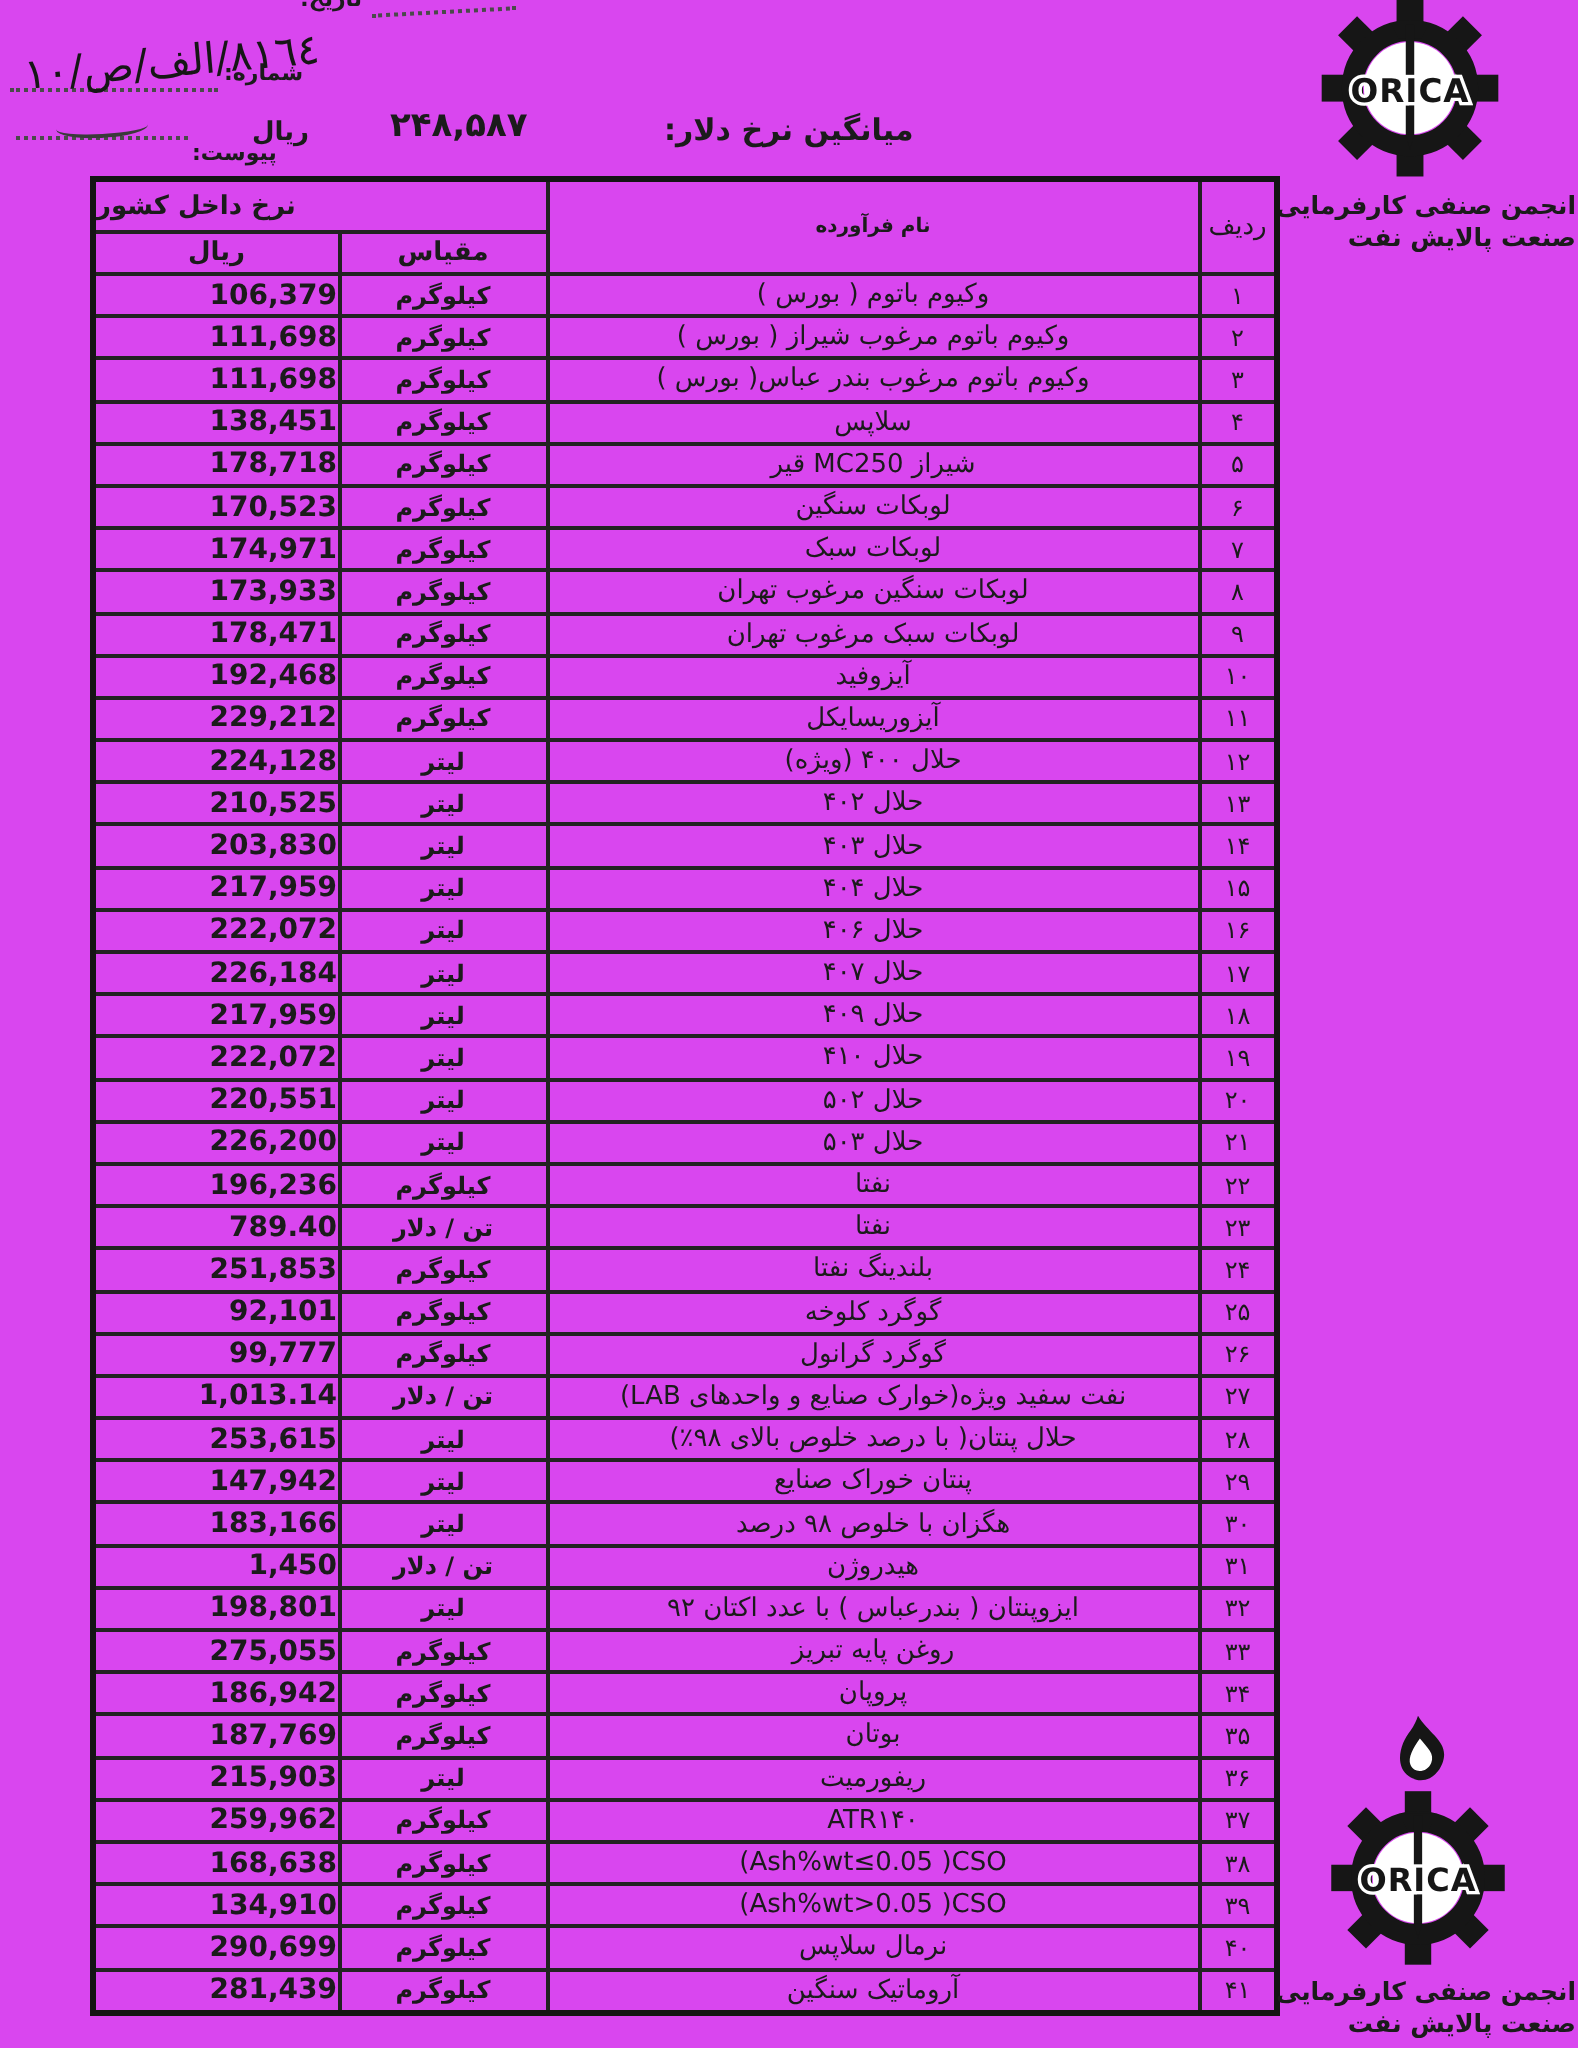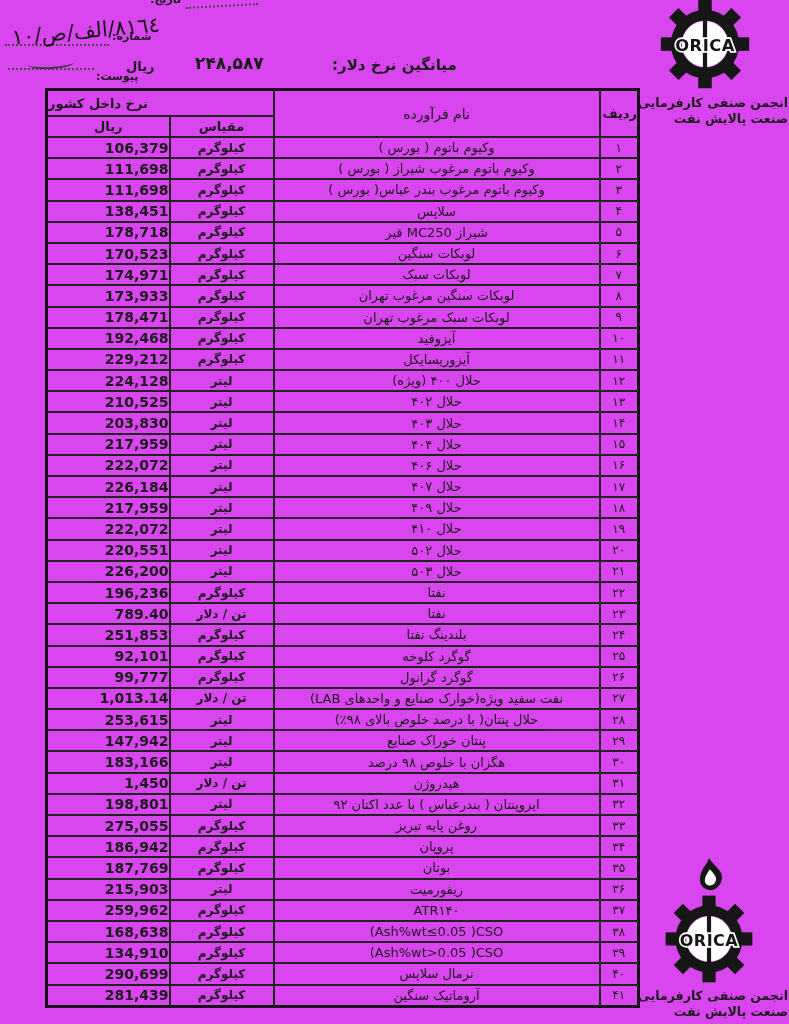--- a/index.html
+++ b/index.html
@@ -42,22 +42,22 @@
   table.rates{
     position:absolute;left:45px;top:88px;width:592px;
     border-collapse:collapse;direction:rtl;table-layout:fixed;
     border:3px solid #141414;
   }
   table.rates th,table.rates td{
     border:2px solid #222;padding:0;overflow:hidden;white-space:nowrap;
   }
   th.h-group{height:24px;font-size:13px;font-weight:bold;text-align:left;}
   th.h-sub{height:19px;font-size:13px;font-weight:bold;text-align:center;}
-  th.h-row{font-size:13px;font-weight:bold;text-align:right;}
-  th.h-prod{font-size:14px;font-weight:normal;text-align:center;}
+  th.h-row{font-size:13px;font-weight:normal;text-align:center;}
+  th.h-prod{font-size:10px;font-weight:bold;text-align:center;}
   td{height:19.2px;}
   td.c-no{font-size:12px;text-align:center;}
   td.c-prod{font-size:13px;font-weight:normal;text-align:center;}
   td.c-scale{font-size:12px;font-weight:bold;text-align:center;}
   td.c-rial{font-size:14px;font-weight:bold;text-align:right;padding-right:28px;}
 </style>
 </head>
 <body>
 
 <div class="page">

